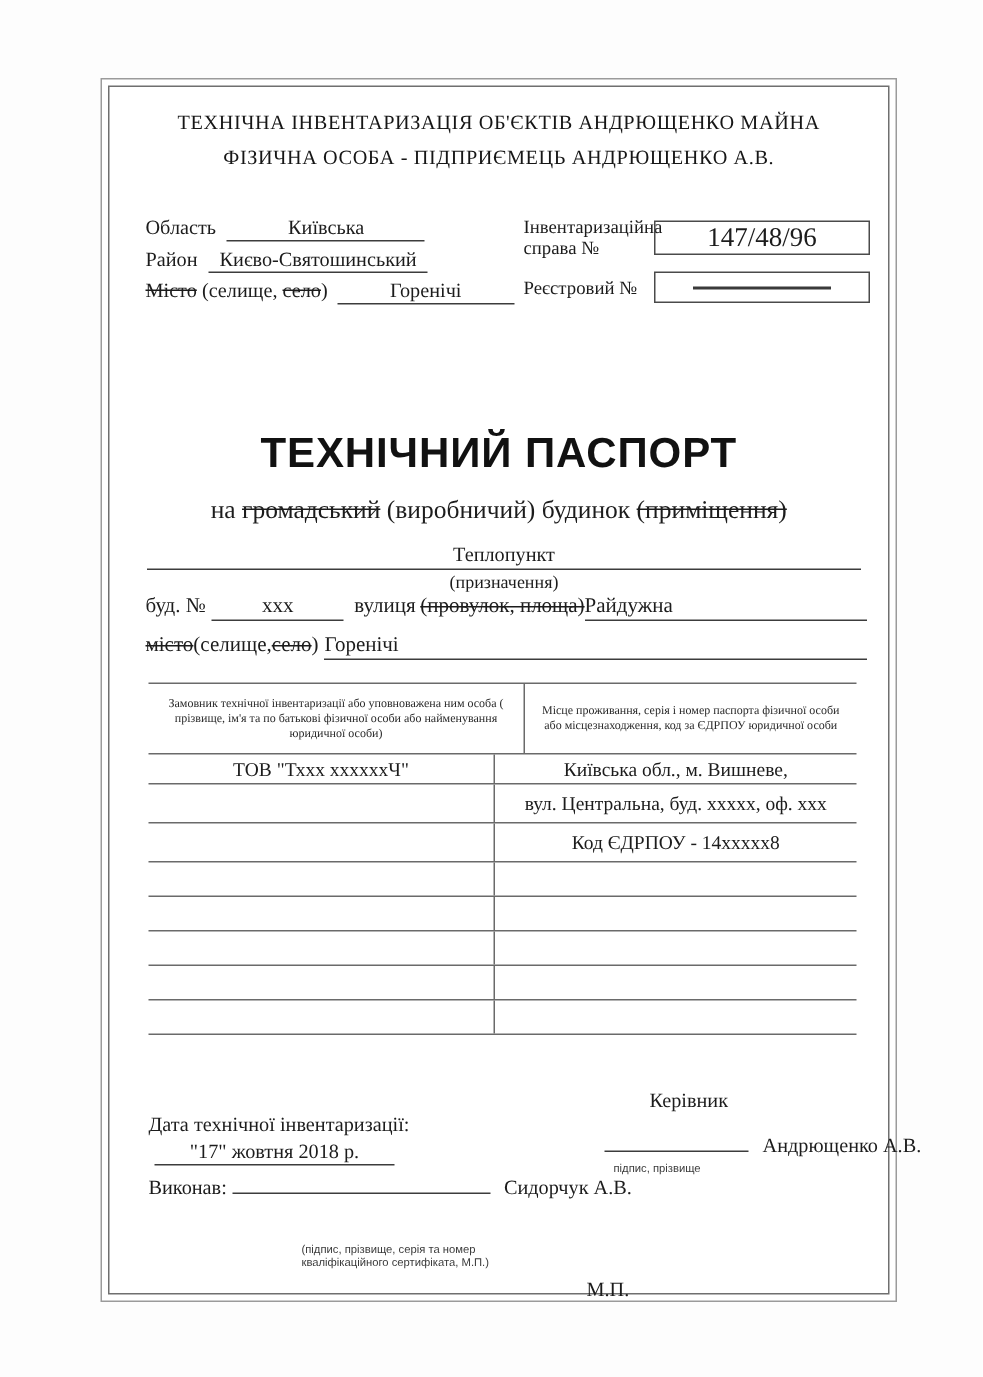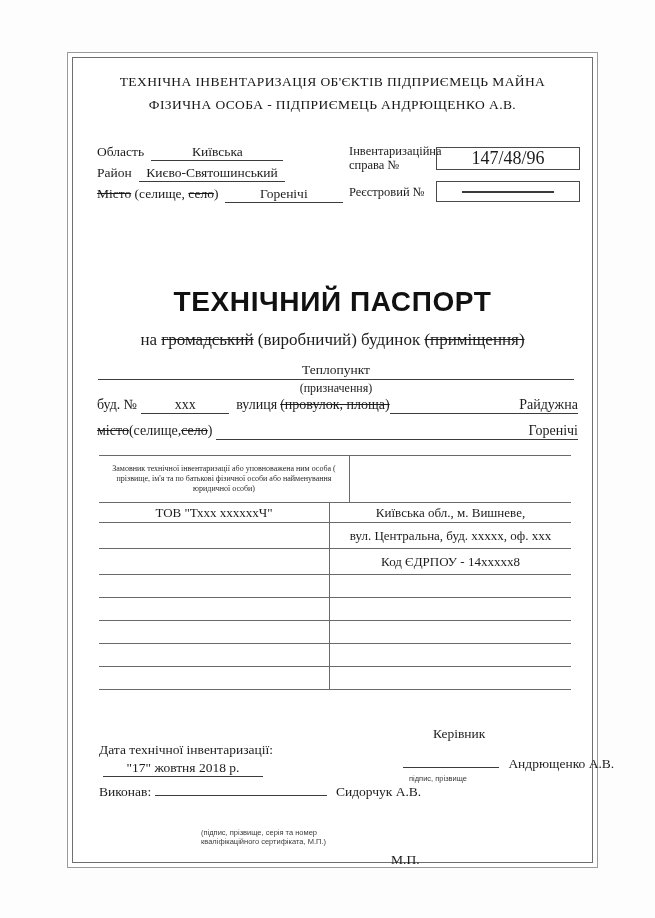--- a/index.html
+++ b/index.html
@@ -40,21 +40,21 @@
   
   .purpose{top:304px;left:25px;right:18px;}
   .purpose-value{text-align:center;border-bottom:1px solid #3c3c3c;
     font-size:13.5px;padding-bottom:1px;}
   .purpose-caption{text-align:center;font-size:12px;margin-top:1px;}
   
   .addr{left:24px;right:14px;display:flex;align-items:baseline;
     font-size:14px;white-space:nowrap;}
   .addr1{top:339px;}
   .addr2{top:365px;}
-  .ugrow{flex:1;border-bottom:1px solid #3c3c3c;text-align:right;font-family:Liberation Serif, serif;}
+  .ugrow{flex:1;border-bottom:1px solid #3c3c3c;text-align:left;font-family:Liberation Serif, serif;}
   .pad{padding:0 3px;}
   
   .inv-table{top:397px;left:26px;width:472px;border-top:1px solid #6a6a6a;}
   .t-row{display:flex;border-bottom:1px solid #6a6a6a;}
   .t-cell-l{width:230px;border-right:1px solid #6a6a6a;
     display:flex;align-items:center;justify-content:center;text-align:center;}
   .t-cell-r{flex:1;display:flex;align-items:center;justify-content:center;text-align:center;}
   .t-head{height:46px;}
   .t-head .t-cell-l,.t-head .t-cell-r{font-size:8px;line-height:10px;padding:2px 10px;color:#2a2a2a;}
   .t-body{font-size:13px;}
@@ -67,21 +67,21 @@
     line-height:9px;color:#3a3a3a;text-align:left;}
   .uline{display:inline-block;border-bottom:1px solid #3c3c3c;text-align:center;vertical-align:baseline;}
 </style>
 </head>
 <body>
 
 <div class="page-outer">
   <div class="page-inner">
 
     <div class="abs doc-header">
-      <div>ТЕХНІЧНА ІНВЕНТАРИЗАЦІЯ ОБ'ЄКТІВ ПІДПРИЄМЕЦЬ МАЙНА</div>
+      <div>ТЕХНІЧНА ІНВЕНТАРИЗАЦІЯ ОБ'ЄКТІВ АНДРЮЩЕНКО МАЙНА</div>
       <div>ФІЗИЧНА ОСОБА - ПІДПРИЄМЕЦЬ АНДРЮЩЕНКО А.В.</div>
     </div>
 
     <div class="abs fields">
       <div class="f-row" style="top:0;">
         <span>Область</span>
         <span class="u" style="width:132px;margin-left:4px;">Київська</span>
       </div>
       <div class="f-row" style="top:21px;">
         <span>Район</span>
@@ -122,20 +122,21 @@
       <span class="strike">місто</span>
         <span> (селище, </span>
         <span class="strike">село</span>
         <span>)</span>
       <span class="ugrow" style="margin-left:4px;">Горенічі</span>
     </div>
 
     <div class="abs inv-table">
       <div class="t-row t-head">
         <div class="t-cell-l">Замовник технічної інвентаризації або уповноважена ним особа ( прізвище, ім'я та по батькові фізичної особи або найменування юридичної особи)</div>
+        <div class="t-cell-r">Місце проживання, серія і номер паспорта фізичної особи або місцезнаходження, код за ЄДРПОУ юридичної особи</div>
       </div>
       <div class="t-row t-body row-sm">
         <div class="t-cell-l">ТОВ "Тххх ххххххЧ"</div>
         <div class="t-cell-r">Київська обл., м. Вишневе,</div>
       </div>
       <div class="t-row t-body row-md">
         <div class="t-cell-l"></div>
         <div class="t-cell-r">вул. Центральна, буд. ххххх, оф. ххх</div>
       </div>
       <div class="t-row t-body row-md">

